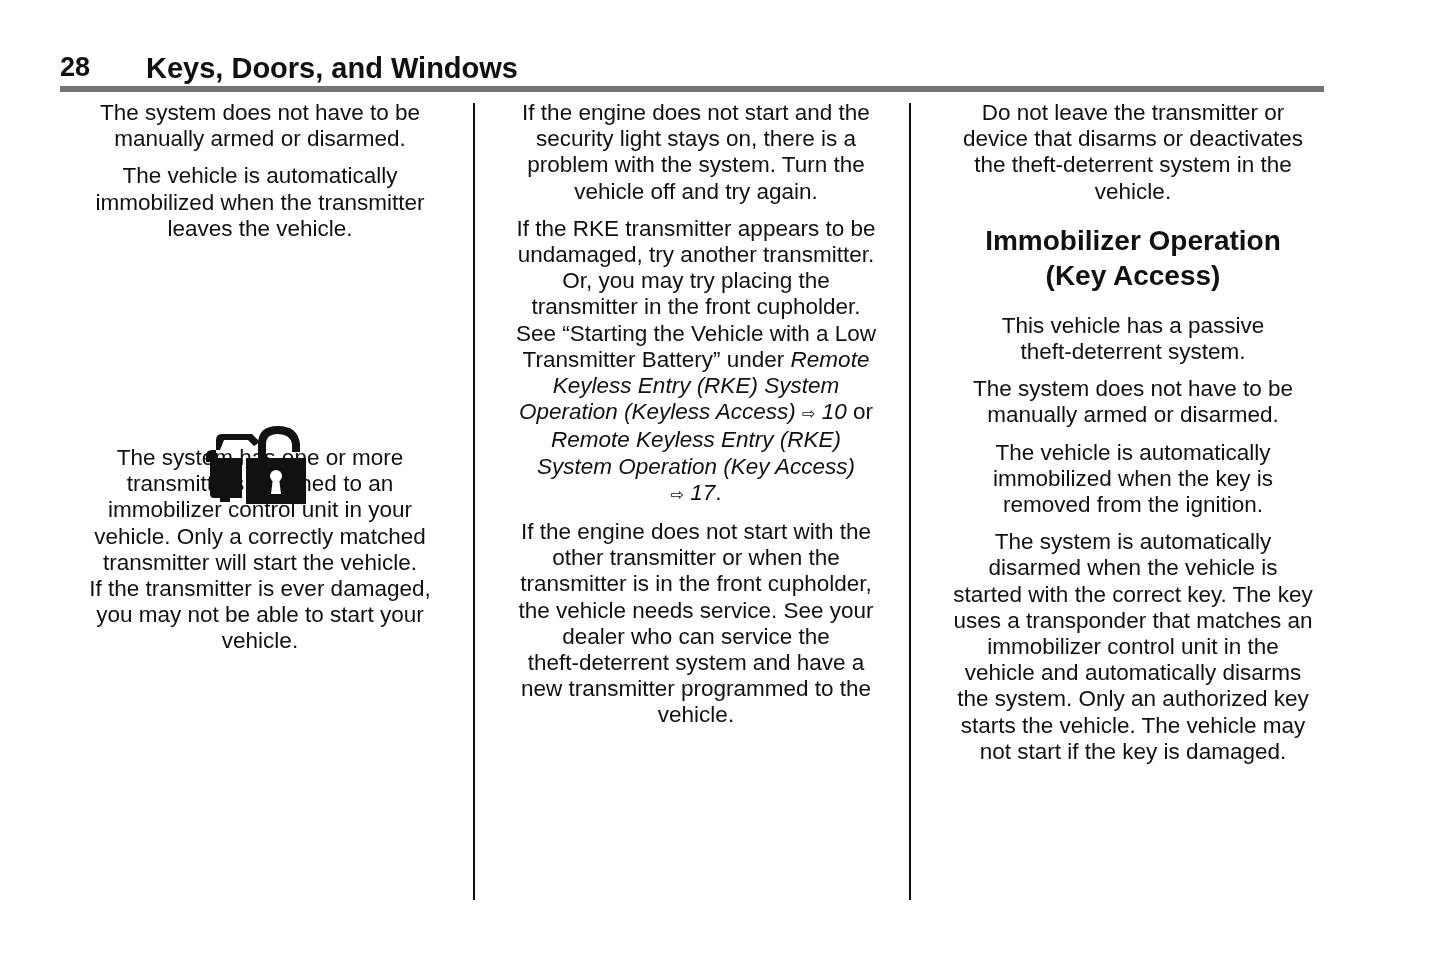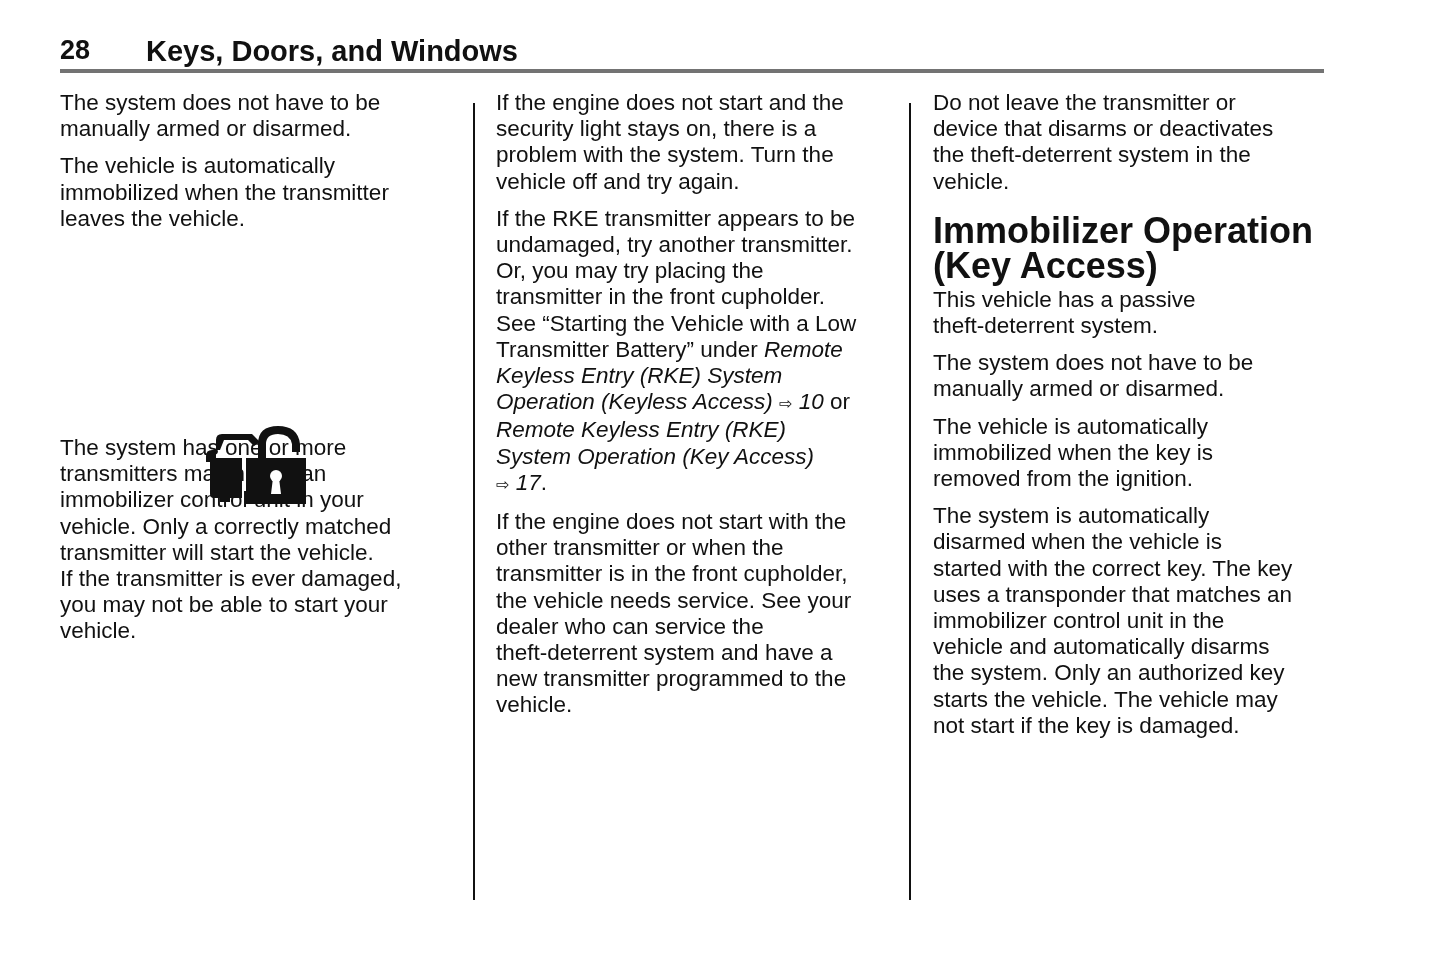--- a/index.html
+++ b/index.html
@@ -1,29 +1,29 @@
 <!DOCTYPE html>
 <html><head>
 <meta charset="utf-8">
 <style>
   html, body { margin: 0; padding: 0; background: #ffffff; }
   body { width: 1445px; height: 965px; position: relative; overflow: hidden; color: #111; font-family: "Liberation Sans", sans-serif; }
-  .header { position: absolute; left: 60px; top: 33px; width: 1264px; height: 36px; border-bottom: 4px solid #737373; }
+  .header { position: absolute; left: 60px; top: 50px; width: 1264px; height: 36px; border-bottom: 6px solid #737373; }
   .page-num { position: absolute; left: 0; top: 2px; font-size: 27px; font-weight: bold; }
   .section-title { position: absolute; left: 86px; top: 2px; font-size: 29px; font-weight: bold; }
-  .col { position: absolute; top: 90px; width: 400px; font-size: 22.5px; line-height: 26.2px; }
+  .col { position: absolute; top: 100px; width: 400px; font-size: 22.5px; line-height: 26.2px; text-align: center; }
   .col p { margin: 0 0 11px 0; white-space: pre-line; }
   .col1 { left: 60px; }
   .col2 { left: 496px; }
   .col3 { left: 933px; }
   .divider { position: absolute; top: 103px; width: 2px; height: 797px; background: #111; }
   .d1 { left: 473px; }
   .d2 { left: 909px; }
   .icon-wrap { position: absolute; left: 202px; top: 418px; width: 108px; height: 92px; }
-  .h2 { font-size: 36px; font-weight: bold; line-height: 35px; margin: 18px 0 4px 0; white-space: pre-line; }
+  .h2 { font-size: 28px; font-weight: bold; line-height: 35px; margin: 18px 0 20px 0; white-space: pre-line; }
   i { font-style: italic; }
   .xref { font-style: normal; font-size: 16px; }
 </style>
 </head>
 <body>
 
 <div class="header">
   <span class="page-num">28</span>
   <span class="section-title">Keys, Doors, and Windows</span>
 </div>

